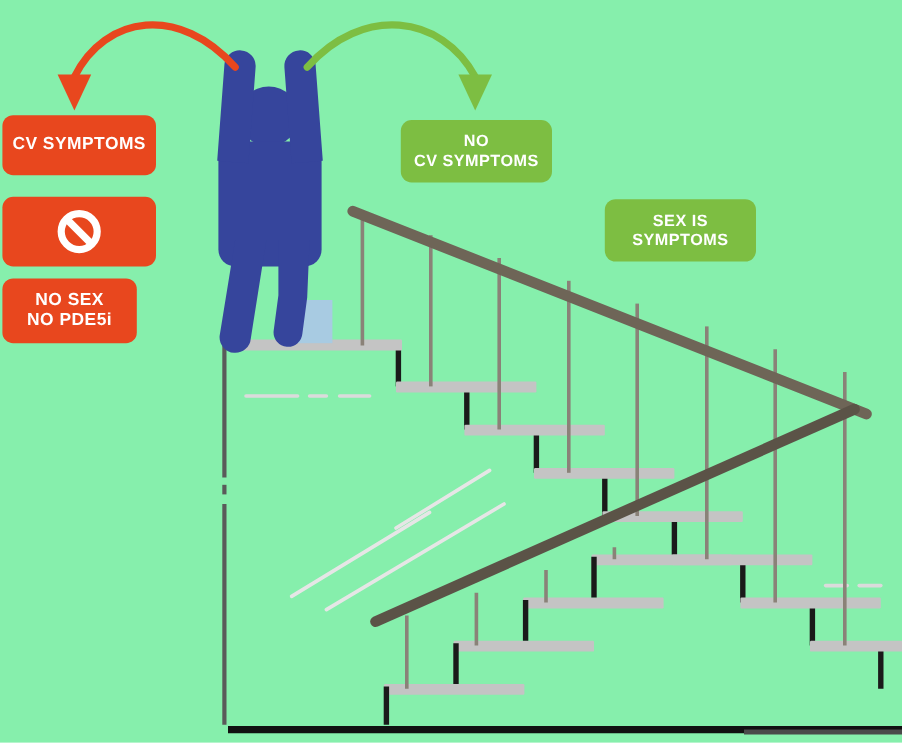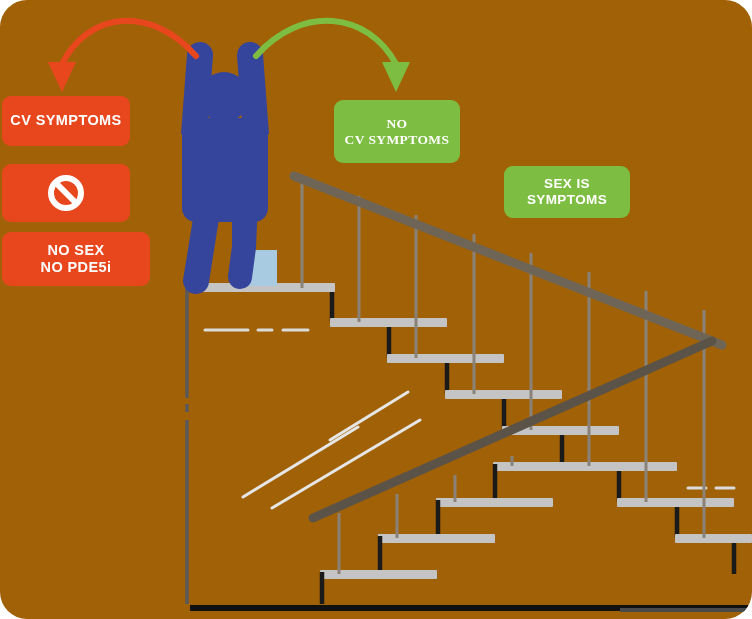--- a/index.html
+++ b/index.html
@@ -7,23 +7,22 @@
     padding: 0;
     background: #ffffff;
   }
   body {
     font-family: "Liberation Sans", sans-serif;
   }
   #infographic {
     position: relative;
     width: 752px;
     height: 619px;
-    background: #a16207;
+    background: #86efac;
     overflow: hidden;
-    border-radius: 27px;
   }
   #infographic svg.layer {
     position: absolute;
     left: 0;
     top: 0;
     width: 752px;
     height: 619px;
   }
   .callout {
     position: absolute;
@@ -44,28 +43,27 @@
 
   
   #box-cv-symptoms {
     left: 2px; top: 96px; width: 128px; height: 50px;
     font-size: 14.5px;
   }
   #box-no-sign {
     left: 2px; top: 164px; width: 128px; height: 58px;
   }
   #box-no-sex {
-    left: 2px; top: 232px; width: 148px; height: 54px;
+    left: 2px; top: 232px; width: 112px; height: 54px;
     font-size: 14.5px;
   }
   
   #box-no-cv-symptoms {
-    left: 334px; top: 100px; width: 126px; height: 63px;
+    left: 334px; top: 100px; width: 126px; height: 52px;
     font-size: 13.5px;
-    font-family: Liberation Serif, serif;
   }
   #box-sex-possible {
     left: 459px; top: 166px; width: 126px; height: 52px;
     font-size: 13.5px;
     margin-left: 45px;
   }
   #box-prescribe {
     left: 588px; top: 232px; width: 126px; height: 52px;
     font-size: 13.5px;
   }

